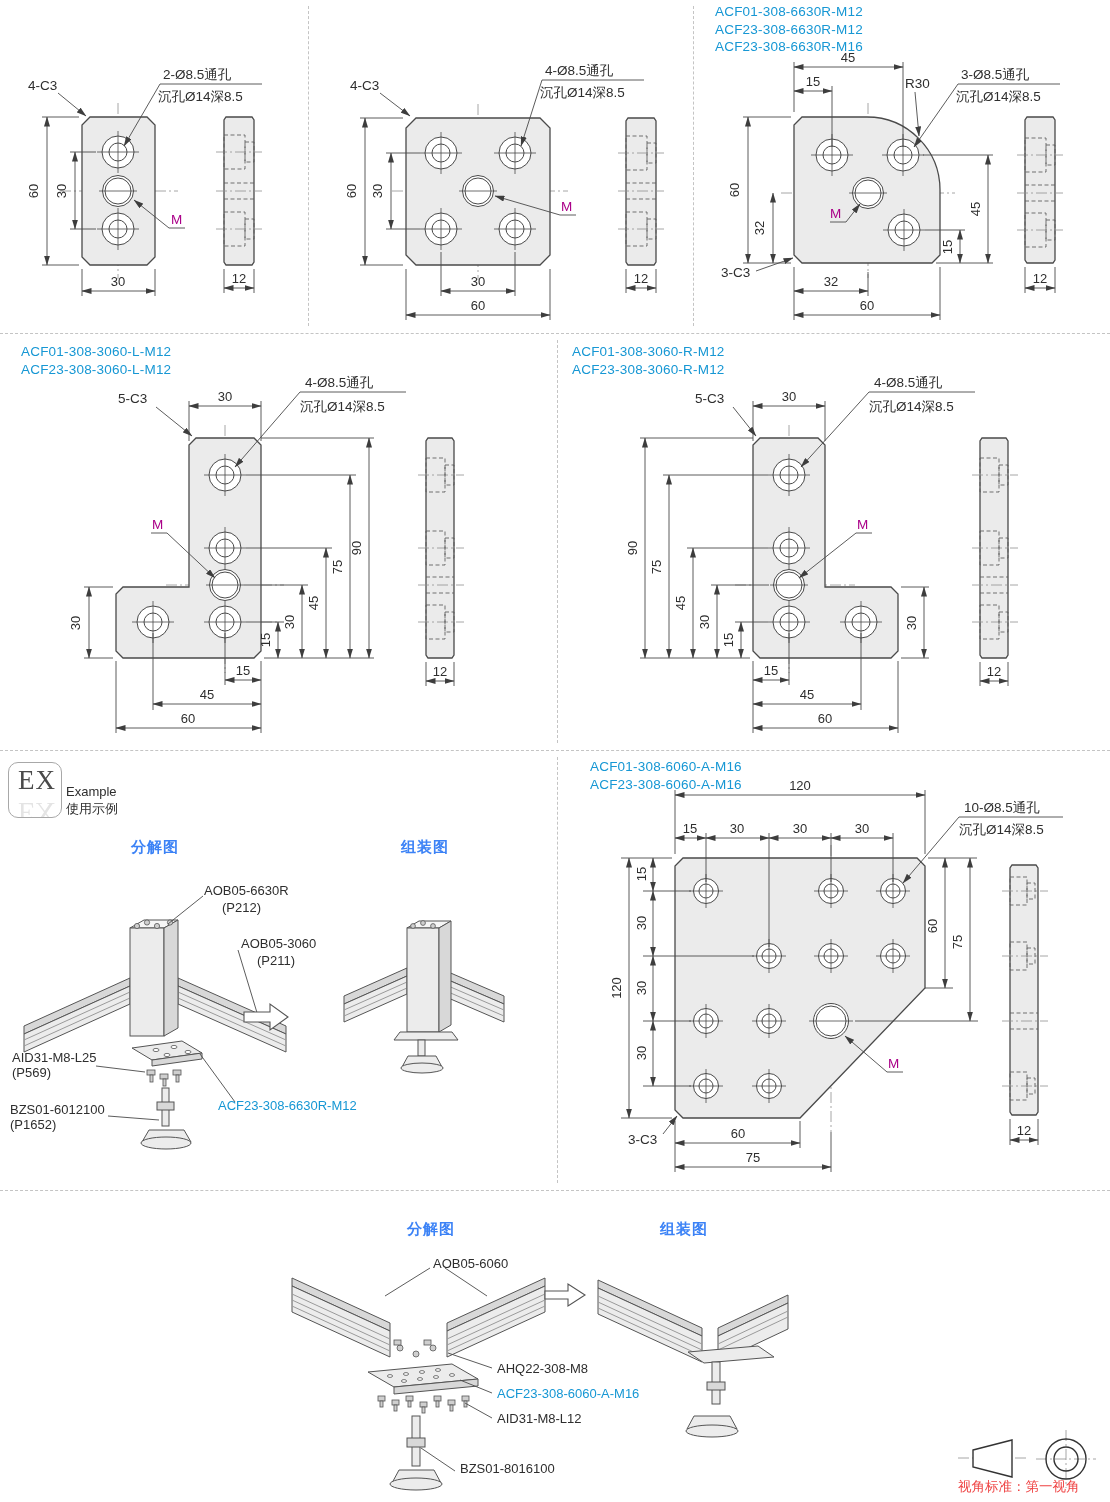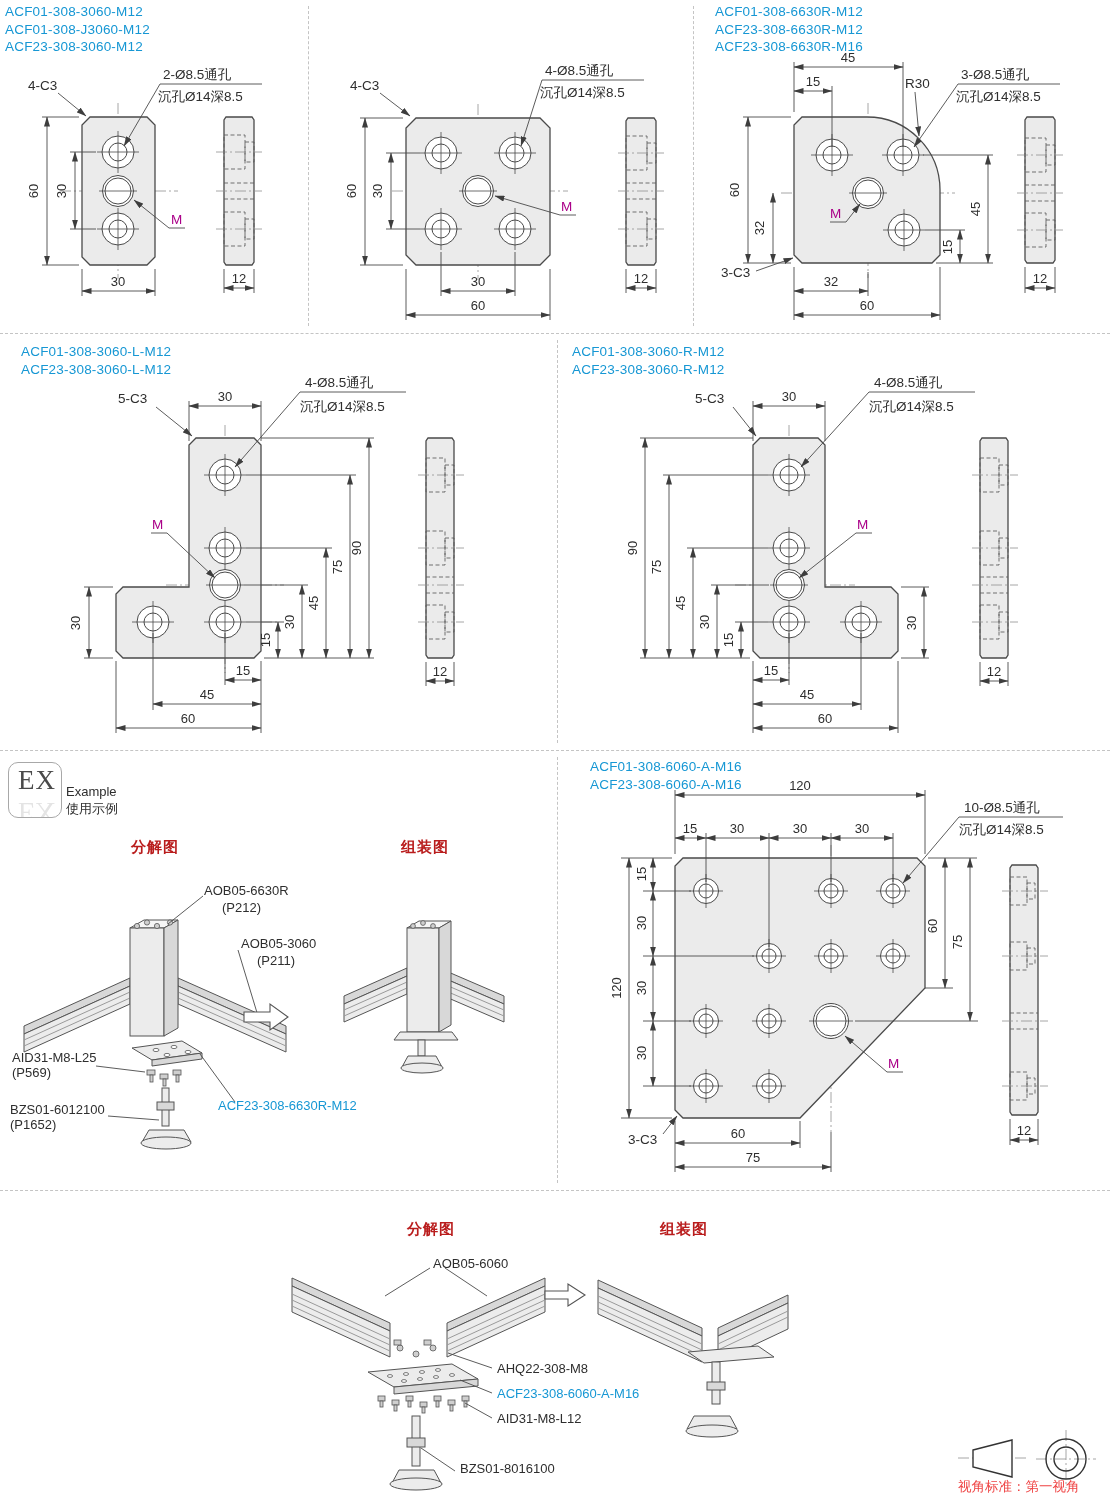--- a/index.html
+++ b/index.html
@@ -4,21 +4,21 @@
 <style>
   html,body{margin:0;padding:0;background:#fff}
   .page{position:relative;width:1110px;height:1502px;background:#fff;overflow:hidden;
         font-family:"Liberation Sans",sans-serif;color:#2e2e2e}
   .panel{position:absolute}
   .panel svg{position:absolute;left:0;top:0}
   .codes{position:absolute;font:500 13.5px "Liberation Sans",sans-serif;color:#1697d4;
          line-height:17.5px;letter-spacing:.2px;white-space:nowrap;z-index:3}
   .hr{position:absolute;border-top:1px dashed #c4c4c4;height:0}
   .vr{position:absolute;border-left:1px dashed #c4c4c4;width:0}
-  .h3{position:absolute;font:bold 15px "Liberation Sans",sans-serif;color:#b91c1c;
+  .h3{position:absolute;font:bold 15px "Liberation Sans",sans-serif;color:#3b82f6;
       letter-spacing:1px;white-space:nowrap;z-index:3}
   .lbl{position:absolute;font:13px "Liberation Sans",sans-serif;color:#2e2e2e;
        white-space:nowrap;z-index:3}
   .lbl.blue{color:#1697d4}
   .lbl.ctr{}
   .foot{position:absolute;font:13.5px "Liberation Sans",sans-serif;color:#ef4444;z-index:3}
   .exbadge{position:absolute;width:52px;height:54px;border:1.6px solid #a8a8a8;border-radius:10px;
            background:#fff;overflow:hidden;z-index:3}
   .extxt{position:absolute;left:9px;top:2px;font:27px "Liberation Serif",serif;color:#4a4a4a;letter-spacing:1px}
   .exrefl{position:absolute;left:9px;top:33px;font:27px "Liberation Serif",serif;color:#4a4a4a;
@@ -78,25 +78,20 @@
 
 <div class="hr" style="left:0;top:333px;width:1110px"></div>
 <div class="hr" style="left:0;top:750px;width:1110px"></div>
 <div class="hr" style="left:0;top:1190px;width:1110px"></div>
 <div class="vr" style="left:308px;top:6px;height:320px"></div>
 <div class="vr" style="left:693px;top:6px;height:320px"></div>
 <div class="vr" style="left:557px;top:340px;height:403px"></div>
 <div class="vr" style="left:557px;top:757px;height:426px"></div>
 
 <section class="panel" style="left:0;top:0;width:308px;height:333px">
-  <div class="codes" style="left:5px;top:3px">
-    <div>ACF01-308-3060-M12</div>
-    <div>ACF01-308-J3060-M12</div>
-    <div>ACF23-308-3060-M12</div>
-  </div>
   <svg width="308" height="333">
     <g>
       <line class="cl" x1="118" y1="103" x2="118" y2="279"></line>
       <line class="cl" x1="60" y1="191" x2="178" y2="191"></line>
     </g>
     <path class="pl" d="M90,117 H147 L155,125 V257 L147,265 H90 L82,257 V125 Z"></path>
     <g>
       <use href="#cb" x="118" y="152"></use>
           <use href="#mh" x="118" y="191"></use>
           <use href="#cb" x="118" y="229"></use>

